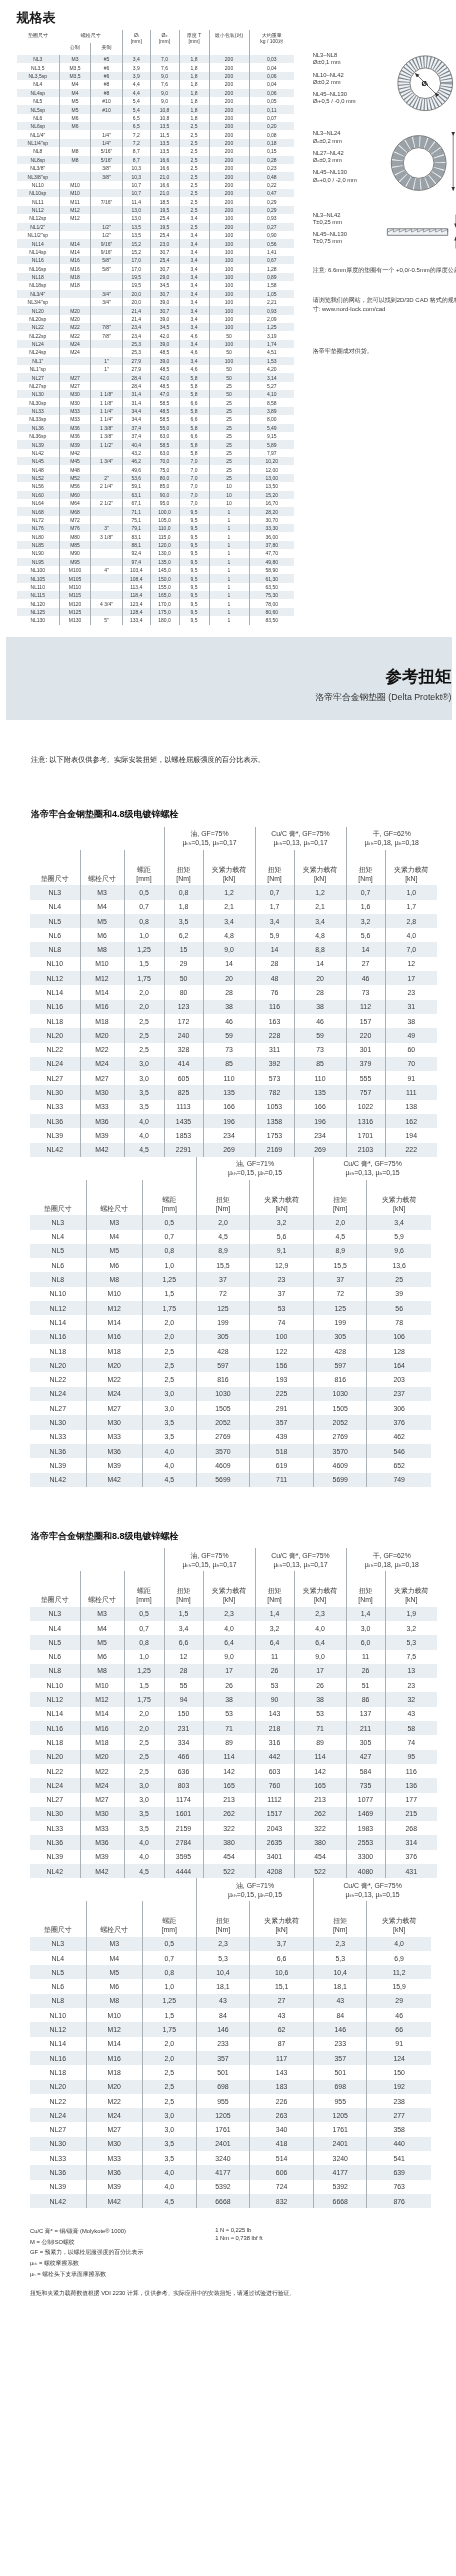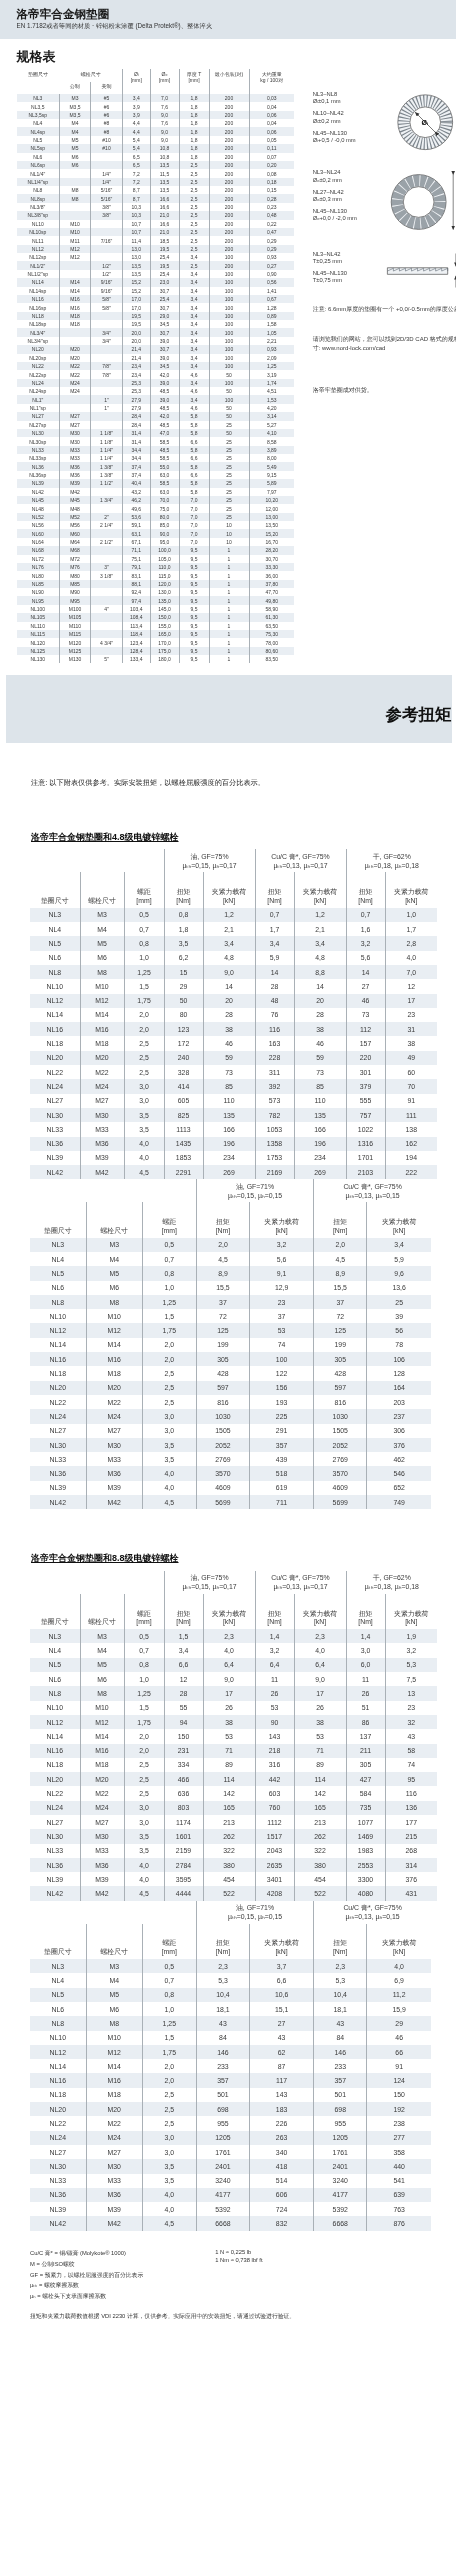--- a/index.html
+++ b/index.html
@@ -44,21 +44,21 @@
   .note{font-size:6px;line-height:1.45;margin:3.3px 0 0 0;}
   .cadnote{font-size:6px;line-height:1.5;margin-top:21px;}
   .pairnote{font-size:6px;margin-top:33px;}
 
   
   .tq-band{margin:12px 5.5px 0 5.5px;padding:29px 0 16.5px 25px;text-align:right;}
   .tq-band h1{margin:0;font-size:16.5px;color:#111;font-weight:bold;}
   .tq-band .sub{font-size:8.8px;color:#333;margin-top:4.4px;}
   .tq-note{margin:35px 0 0 31px;font-size:7.2px;color:#222;}
   .tq-title{margin:31px 0 5.5px 31px;font-size:9px;color:#111;font-weight:bold;}
-  .tq-title.gap1{margin-top:43px;text-decoration:underline;}
+  .tq-title.gap1{margin-top:43px;}
   .tq{margin-left:30px;table-layout:fixed;font-size:6.9px;color:#3a3a3a;}
   .tq th{font-weight:normal;vertical-align:bottom;padding:1.7px 1.1px;text-align:center;line-height:1.3;}
   .tq thead tr.grp th{vertical-align:top;padding-top:3.3px;}
   .tq td{text-align:center;padding:0 1.7px;height:14.3px;}
   .tq td,.tq th{border-left:0.6px solid #a9b0b6;}
   .tq td:first-child,.tq th:first-child,.tq th.nob{border-left:none;}
   .tq tbody tr:nth-child(odd){background:#e9eef3;}
   .tq thead tr.cols th{height:32px;}
   .tq.c9{width:404px;}
   .tq.c9 col:nth-child(1){width:50px;}.tq.c9 col:nth-child(2){width:44px;}
@@ -79,24 +79,20 @@
   .conv div{margin-bottom:1.7px;}
   .foot-note{margin-top:8.8px;line-height:1.5;width:341px;}
 
   svg text{font-family:"Liberation Sans","DejaVu Sans",sans-serif;}
 </style>
 </head>
 <body>
 
 <div class="page">
 
-  <div class="band hdr">
-    <h1>洛帝牢合金钢垫圈</h1>
-    <div class="sub">EN 1.7182或者等同的材质 · 锌铝粉末涂覆 (Delta Protekt®)、整体淬火</div>
-  </div>
 
   <div class="spec">
     <h2>规格表</h2>
     <div class="spec-flex">
       <table class="spec-table">
         <colgroup>
             <col>
             <col>
             <col>
             <col>
@@ -904,20 +900,21 @@
         </p>
 
         <p class="pairnote">洛帝牢垫圈成对供货。</p>
       </aside>
     </div>
   </div>
 
   <div>
     <div class="band tq-band">
       <h1>参考扭矩</h1>
+      <div class="sub">洛帝牢合金钢垫圈 (Delta Protekt®)</div>
     </div>
 
     <p class="tq-note">注意: 以下附表仅供参考。实际安装扭矩，以螺栓屈服强度的百分比表示。</p>
 
     <h3 class="tq-title gap1">洛帝牢合金钢垫圈和4.8级电镀锌螺栓</h3>
     <table class="tq c9">
       <colgroup>
           <col>
           <col>
           <col>

